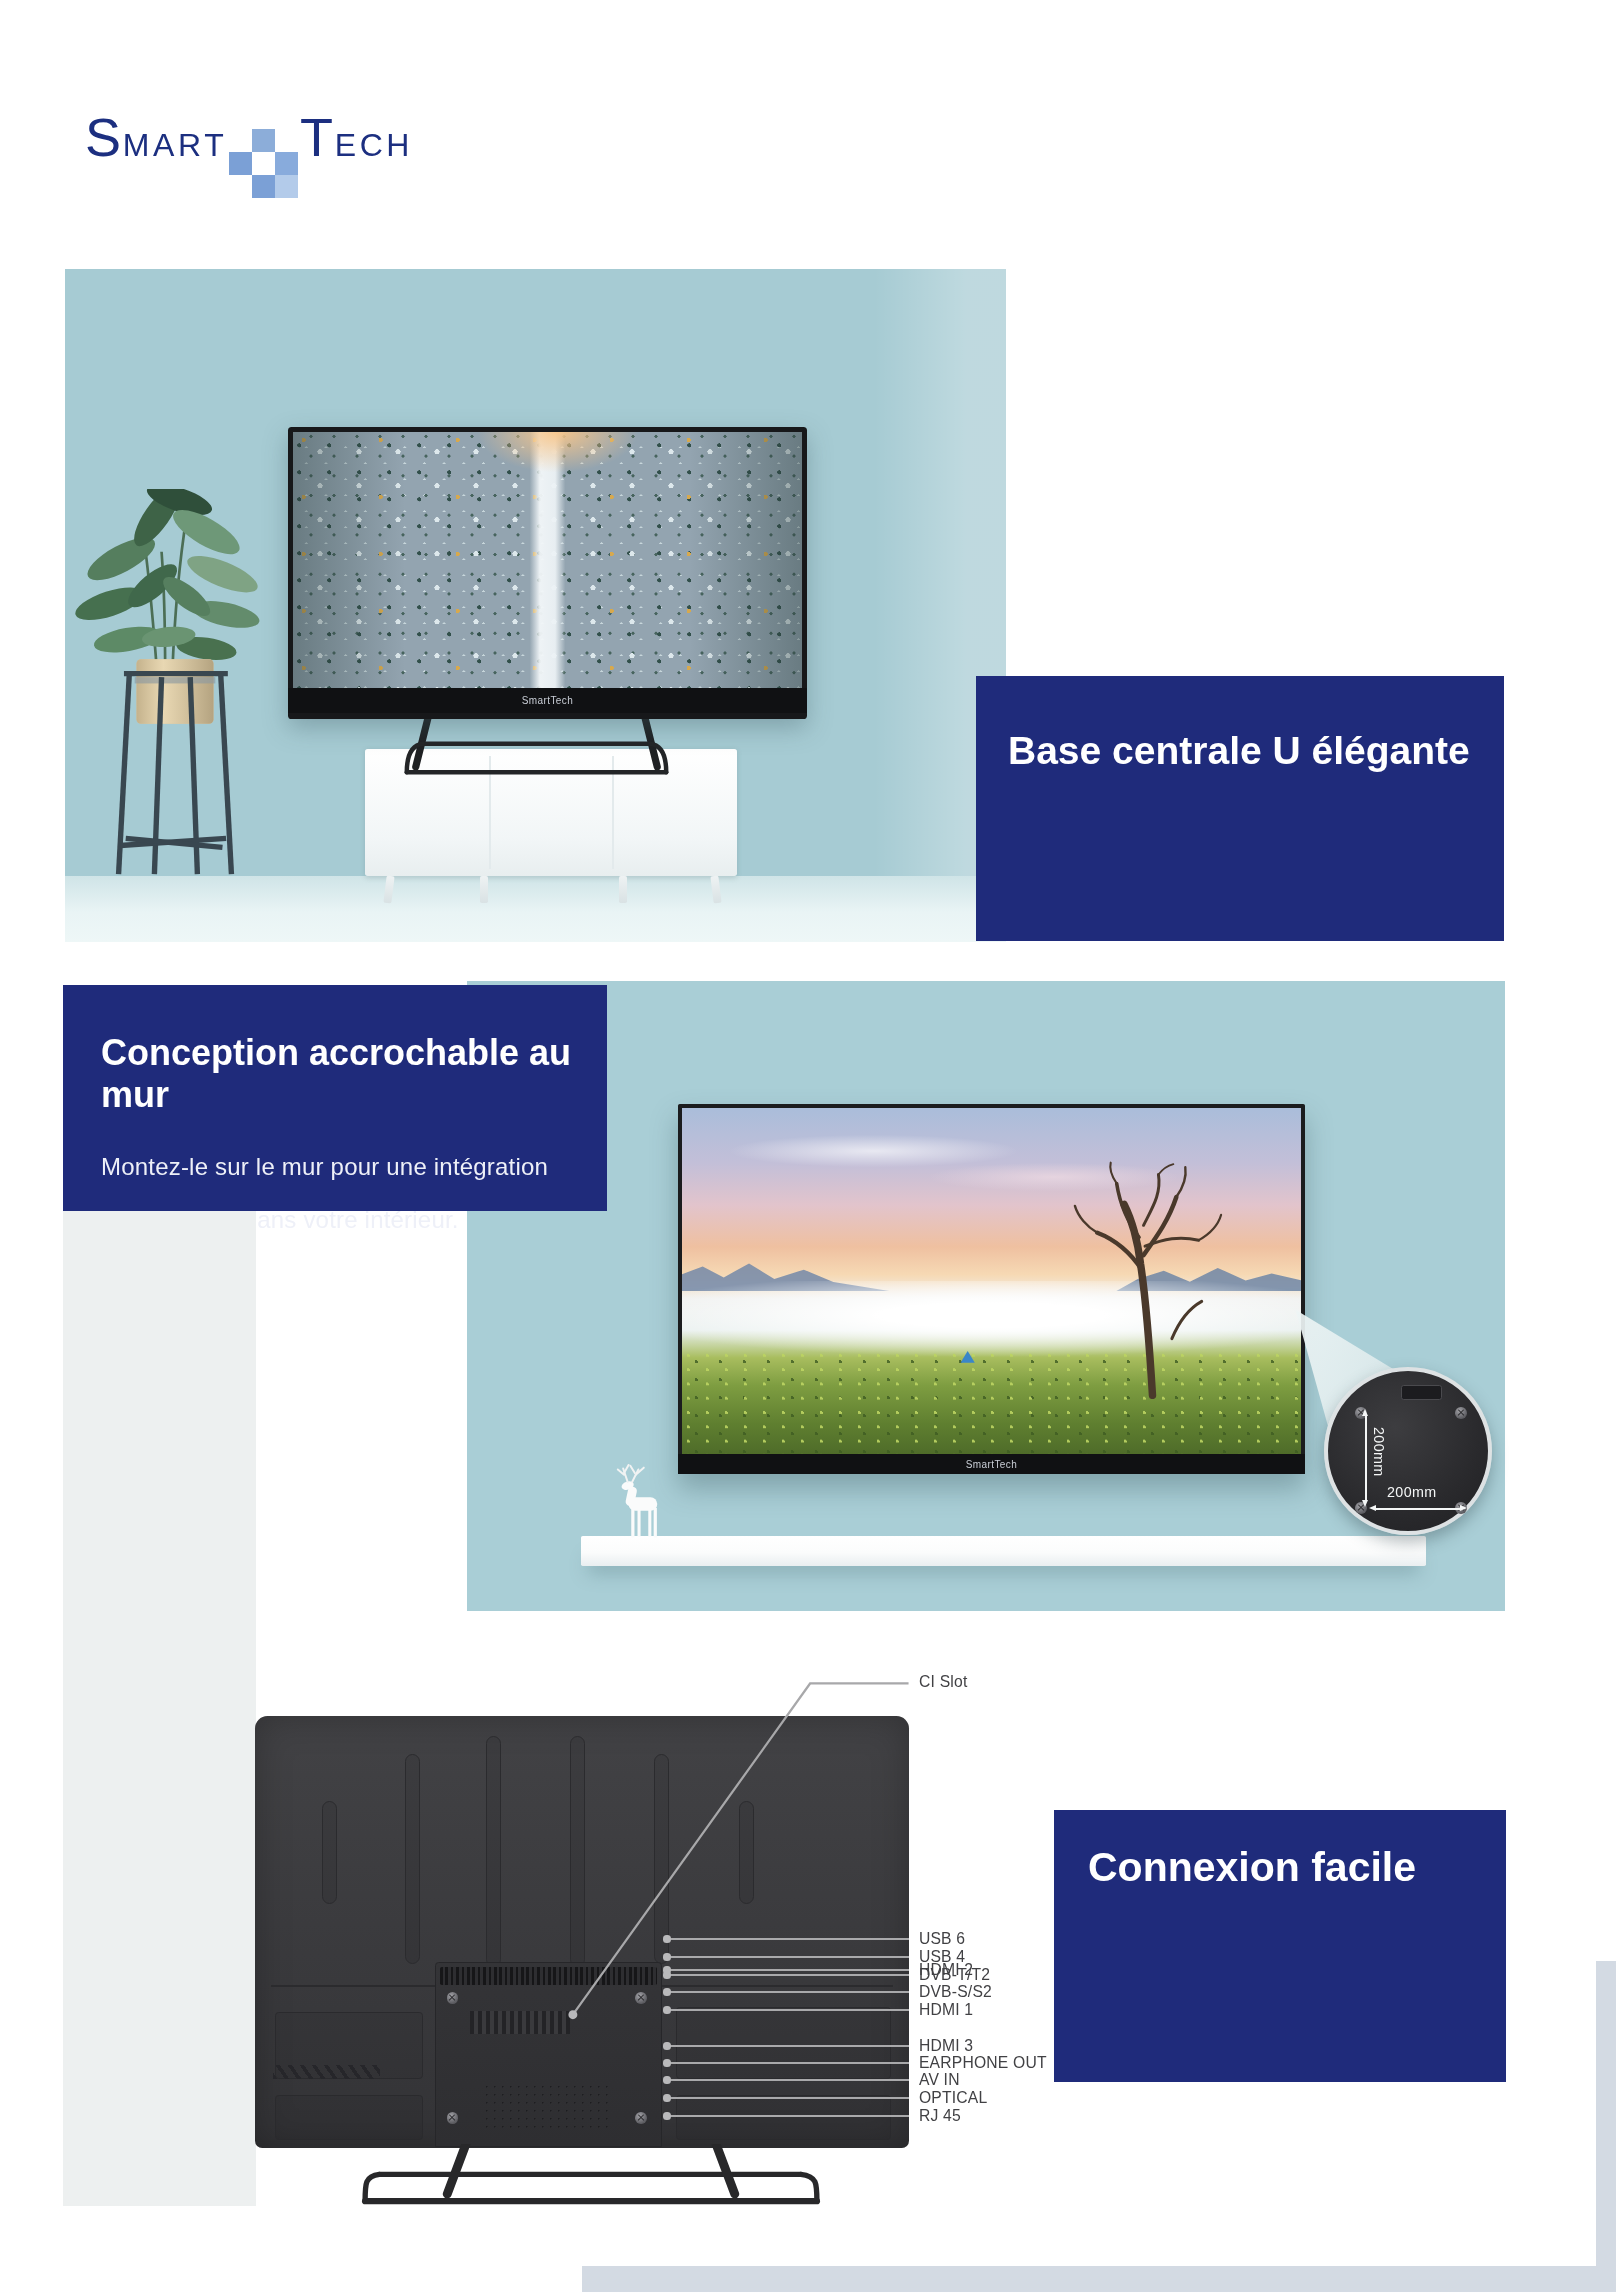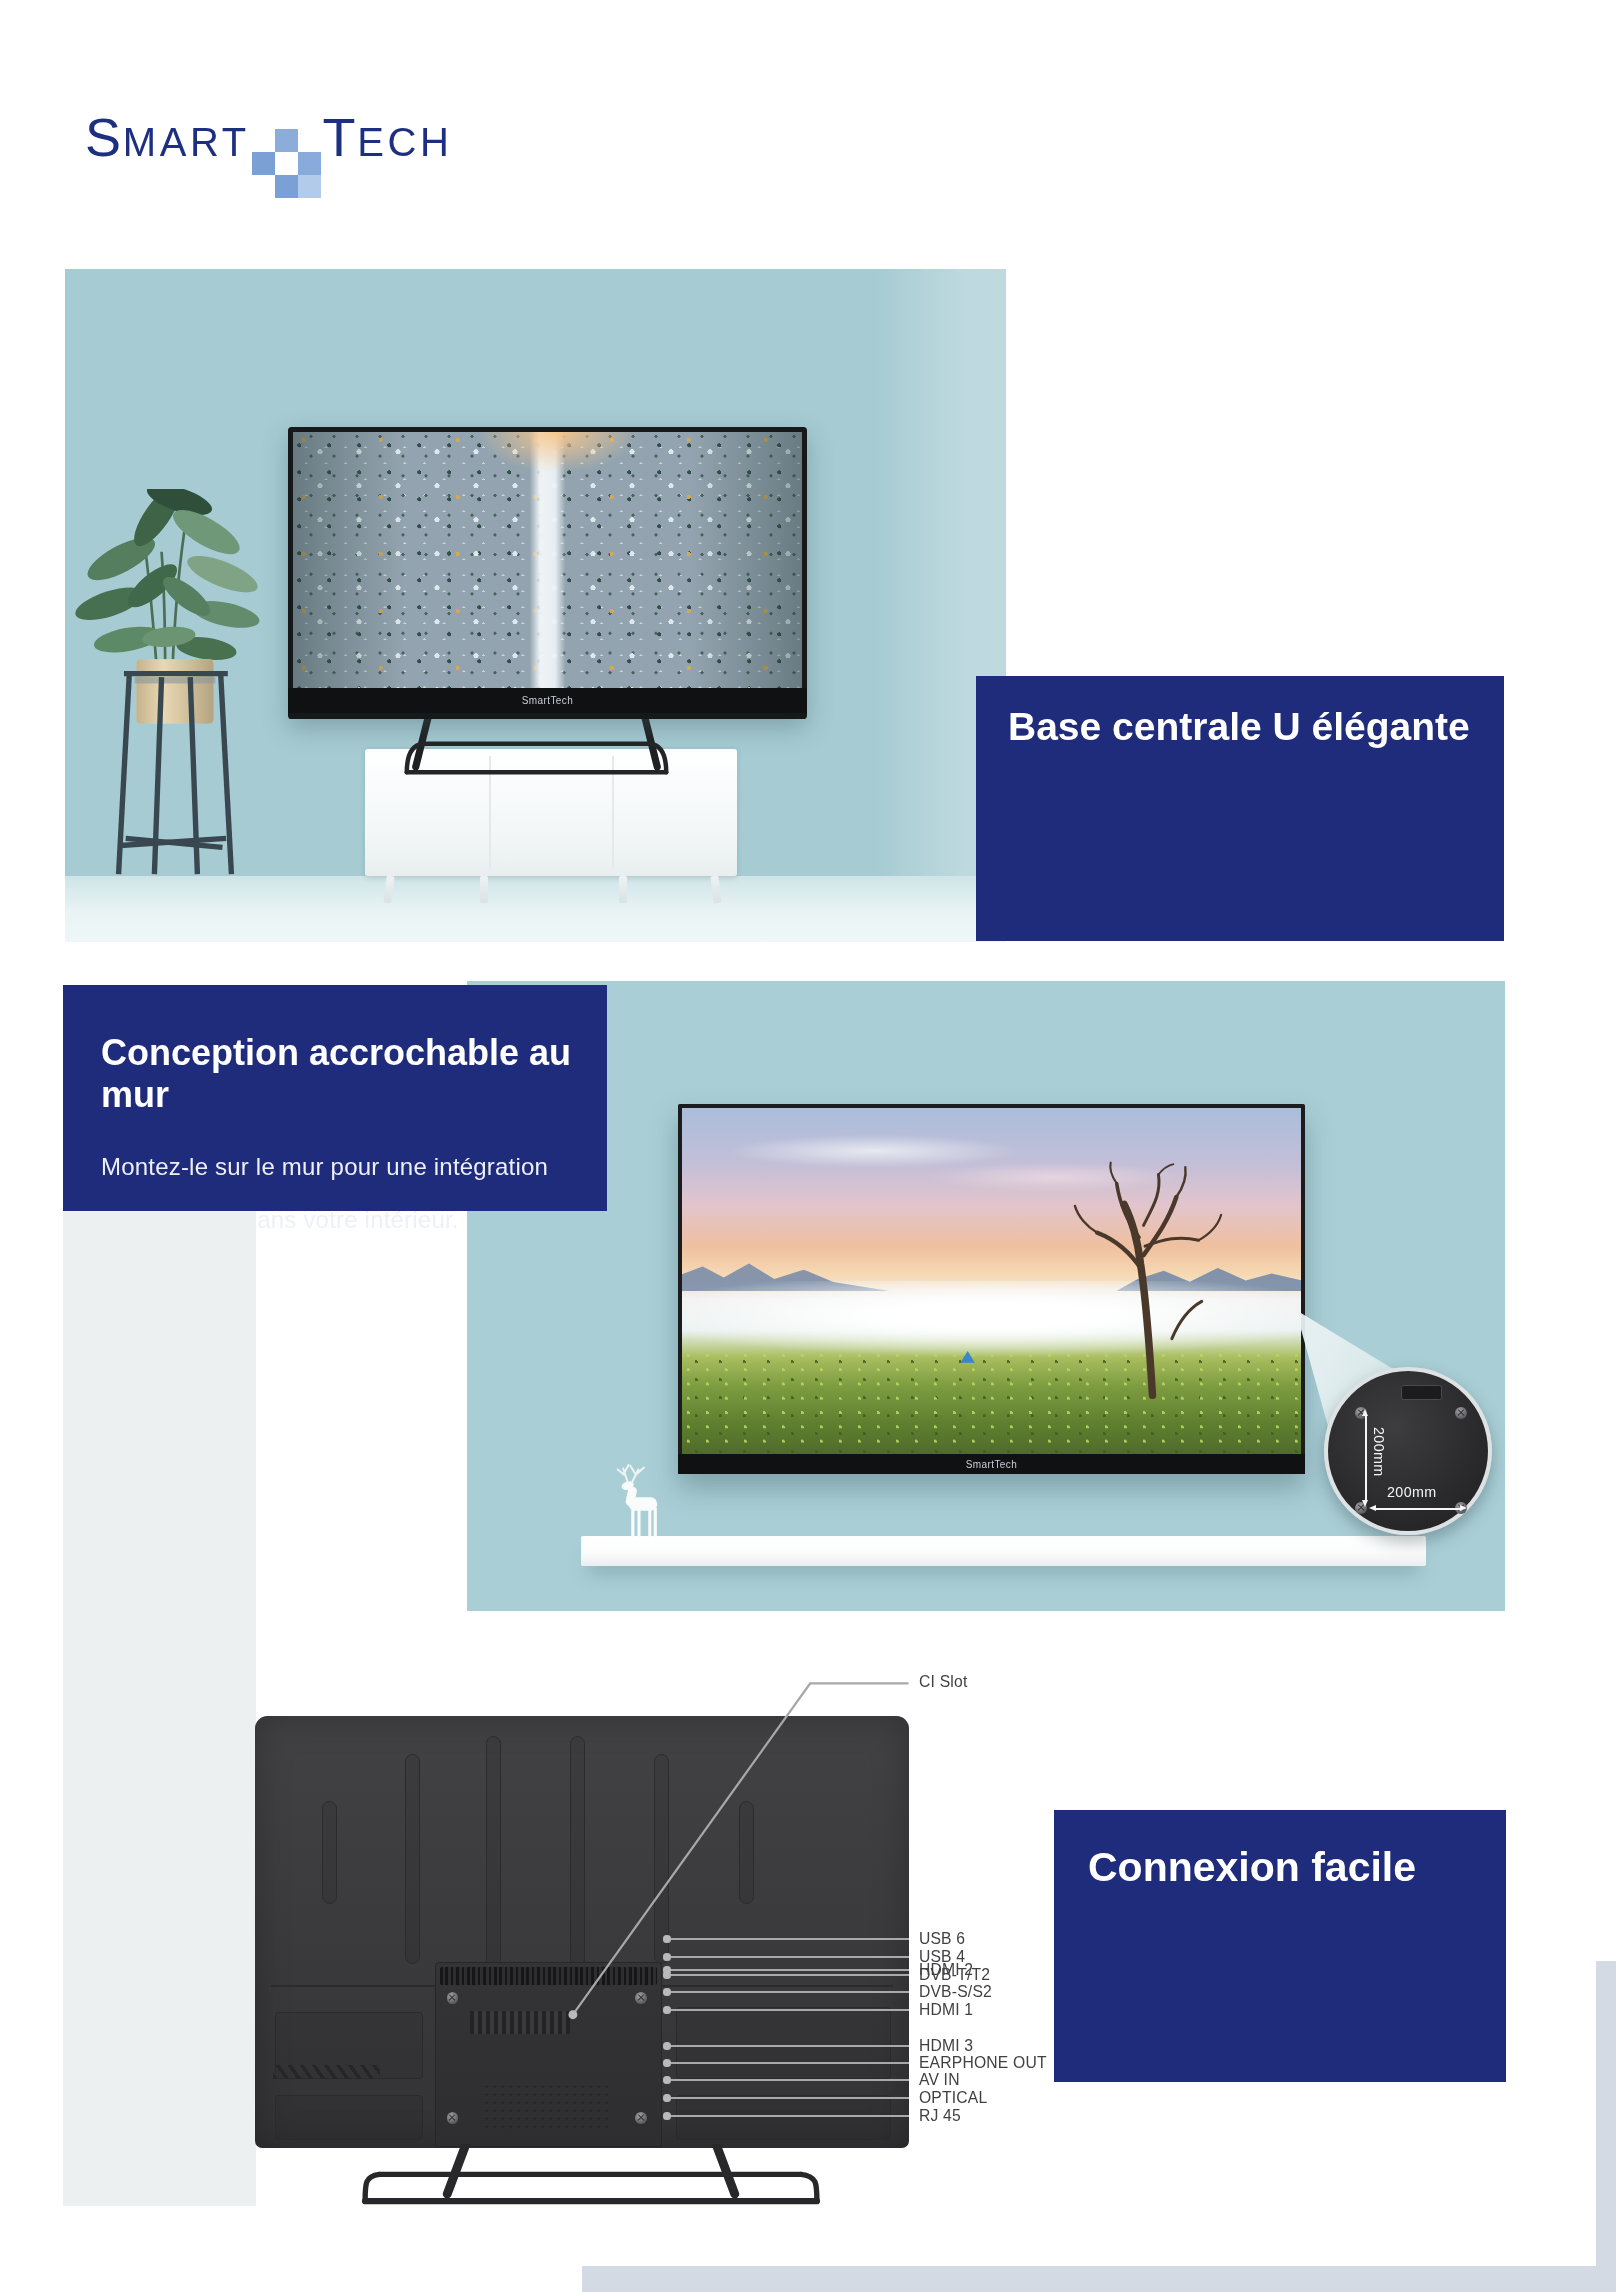--- a/index.html
+++ b/index.html
@@ -4,21 +4,21 @@
 <style>
   * { margin:0; padding:0; box-sizing:border-box; }
   html,body { background:#ffffff; }
   body { font-family:"Liberation Sans", sans-serif; }
   .page { position:relative; width:1617px; height:2293px; background:#ffffff; overflow:hidden; }
   .abs { position:absolute; }
 
   
   .logo { left:85px; top:106px; display:flex; align-items:baseline; color:#1c2f80; }
   .lg-big { font-size:54px; letter-spacing:1.8px; font-weight:400; }
-  .lg-small { font-size:40px; letter-spacing:3.6px; font-weight:400; }
+  .lg-small { font-size:32px; letter-spacing:3.6px; font-weight:400; }
   .plus-grid { display:grid; grid-template-columns:repeat(3,23px); grid-template-rows:repeat(3,23px); transform:translateY(23px); margin:0 1.8px; align-self:center; }
   .plus-grid i { display:block; }
   .pc-top { grid-area:1/2; background:#8cadd9; }
   .pc-left { grid-area:2/1; background:#7ba0d6; }
   .pc-mid { grid-area:2/2; background:#ffffff; }
   .pc-right { grid-area:2/3; background:#88abdc; }
   .pc-bot { grid-area:3/2; background:#7ba0d6; }
   .pc-corner { grid-area:3/3; background:#b3cbea; }
 
   
@@ -45,21 +45,21 @@
   .tv-bezel span { color:#c9ced6; font-size:10px; letter-spacing:0.4px; }
   .tv1 .tv-bezel { position:static; height:25px; margin:0 -5.4px; }
   .stand1 { left:306px; top:446px; width:331px; height:77px; }
   .plant { left:7.2px; top:220px; width:206px; height:396px; }
 
   
   .card { background:#1f2b7b; color:#ffffff; }
   .card h2 { font-weight:700; color:#ffffff; }
   .card p { color:#eef0f8; letter-spacing:0.2px; }
   .card-base { left:976px; top:676px; width:528px; height:265px; padding:29px 21.5px 0 32px; }
-  .card-base h2 { font-size:39px; margin-bottom:23px; }
+  .card-base h2 { font-size:39px; margin-bottom:23px;margin-top:24px; }
   .card-base p { font-size:23px; line-height:2.15; width:484px; }
   .card-wall { left:63px; top:985px; width:544px; height:226px; padding:47px 23px 0 38px; }
   .card-wall h2 { font-size:36px; margin-bottom:25px; }
   .card-wall p { font-size:24px; line-height:2.2; }
   .card-connect { left:1054px; top:1810px; width:452px; height:272px; padding:34px 21.5px 0 34px; }
   .card-connect h2 { font-size:41px; margin-bottom:27px; }
   .card-connect p { font-size:26px; line-height:1.95; width:394px; }
 
   
   .hero2 { left:467px; top:981px; width:1038px; height:630px; background:#a9ced6; overflow:hidden; }

